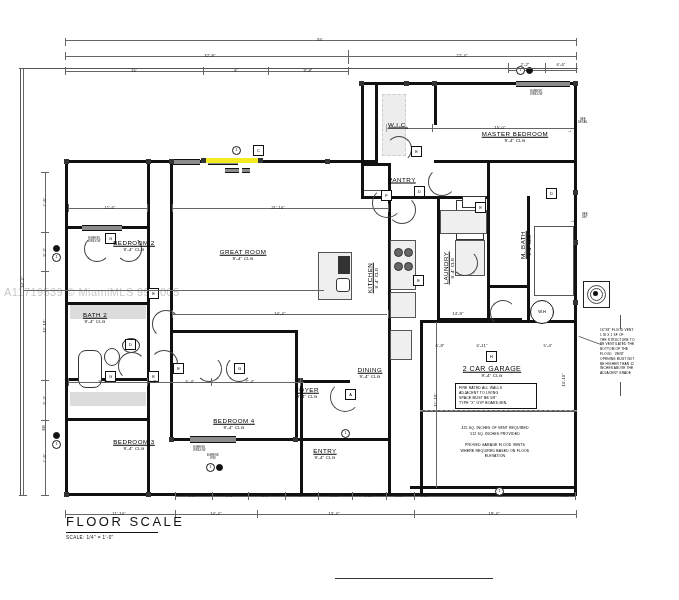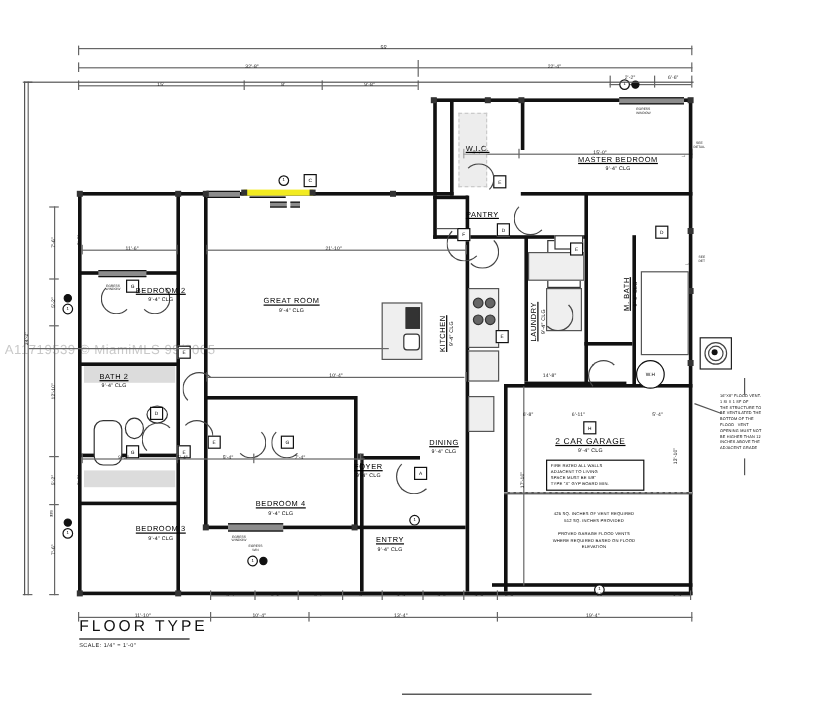--- a/index.html
+++ b/index.html
@@ -445,19 +445,19 @@
   <div class="dimv" style="left:65px;top:510px;height:8px;"></div>
   <div class="dimv" style="left:175px;top:510px;height:8px;"></div>
   <div class="dimv" style="left:257px;top:510px;height:8px;"></div>
   <div class="dimv" style="left:414px;top:510px;height:8px;"></div>
   <div class="dimv" style="left:576px;top:510px;height:8px;"></div>
   <div class="dimtxt" style="left:119px;top:513px;">11'-10"</div>
   <div class="dimtxt" style="left:216px;top:513px;">10'-4"</div>
   <div class="dimtxt" style="left:334px;top:513px;">13'-4"</div>
   <div class="dimtxt" style="left:494px;top:513px;">19'-4"</div>
 
-  <div class="title" style="left:66px;top:514px;">FLOOR  TYPE</div>
+  <div class="title" style="left:66px;top:514px;">FLOOR  SCALE</div>
   <div class="titleline" style="left:66px;top:532px;width:92px;"></div>
   <div class="scaletxt" style="left:66px;top:535px;">SCALE:  1/4" = 1'-0"</div>
 
   <div class="botline" style="left:335px;top:578px;width:158px;"></div>
 
 </div>
 
 </body></html>

